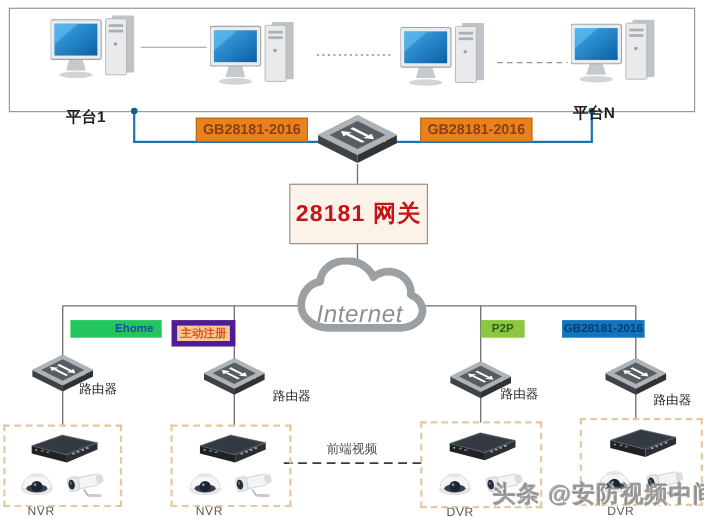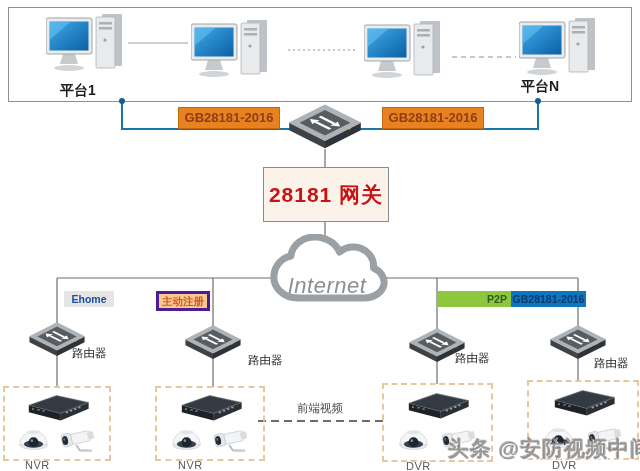--- a/index.html
+++ b/index.html
@@ -5,31 +5,31 @@
   html,body{margin:0;padding:0;background:#fff;}
   #canvas{
     position:relative;width:640px;height:471px;background:#fff;overflow:hidden;
     font-family:"Liberation Sans","DejaVu Sans",sans-serif;
   }
   .abs{position:absolute;}
   svg{display:block;}
   
   .top-box{left:8px;top:7px;width:622px;height:93px;border:1px solid #8f8f8f;background:#fff;z-index:0;}
   .pc{z-index:2;}
-  .pc-label{z-index:2;width:80px;text-align:center;font-size:14px;font-weight:600;color:#1d1d1d;}
+  .pc-label{z-index:2;width:80px;text-align:center;font-size:14px;font-weight:600;color:#1d1d1d;margin-top:16px;}
   
   #wires{left:0;top:0;z-index:1;pointer-events:none;}
   
   .badge{z-index:3;text-align:center;font-weight:bold;white-space:nowrap;}
   .badge-orange{width:100px;height:20px;line-height:20px;font-size:13px;
     background:#E8821E;color:#8F3C17;border:1px solid #C06712;}
   .badge-sm{height:16px;line-height:16px;font-size:10.5px;}
-  .badge-ehome{left:64px;top:291px;width:50px;background:#e5e5e5;color:#1A4E9E;}
-  .badge-register{left:156px;top:291px;width:48px;background:#F8C994;color:#D4581E;border:3px solid #4c1d95;line-height:14px;height:14px;}
-  .badge-p2p{left:437px;top:291px;width:40px;background:#8DC63F;color:#2E5D1D;padding-left:40px;}
+  .badge-ehome{left:64px;top:291px;width:50px;background:#22c55e;color:#1A4E9E;padding-left:33px;}
+  .badge-register{left:156px;top:291px;width:48px;background:#F8C994;color:#D4581E;border:5px solid #4c1d95;line-height:14px;height:14px;}
+  .badge-p2p{left:437px;top:291px;width:40px;background:#8DC63F;color:#2E5D1D;}
   .badge-gb{left:511px;top:291px;width:75px;background:#0F75BC;color:#093A70;}
   
   .gateway{left:263px;top:167px;width:124px;height:53px;background:#FBF3EA;border:1px solid #8a8a8a;
     z-index:3;text-align:center;line-height:53px;font-size:21px;font-weight:bold;color:#C61414;letter-spacing:1px;white-space:nowrap;}
   
   .cloud-svg{left:263px;top:234px;z-index:2;}
   .cloud-label{left:260px;top:273px;width:134px;z-index:3;text-align:center;font-size:22px;color:#8B9095;letter-spacing:.5px;font-style:italic;}
   
   .dev{z-index:2;}
   .router-label{z-index:2;font-size:11.5px;font-weight:500;color:#222;white-space:nowrap;}

